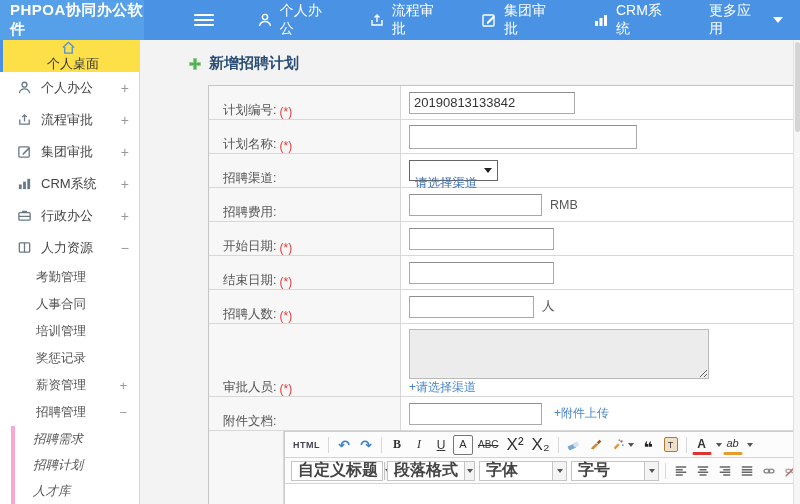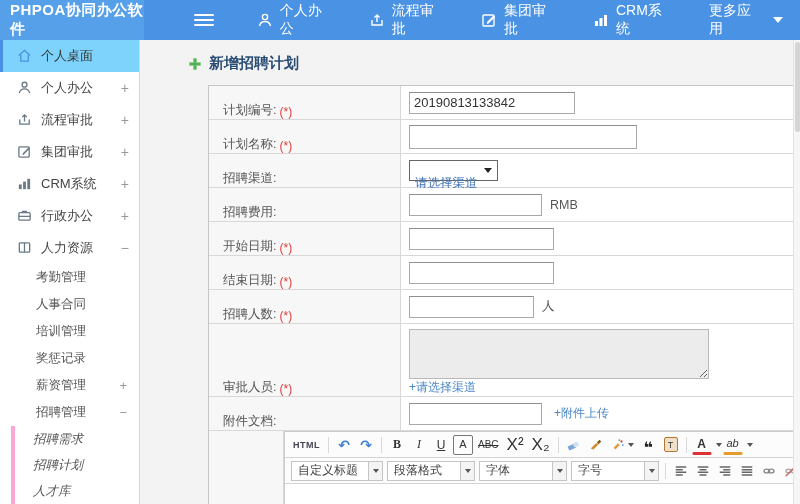--- a/index.html
+++ b/index.html
@@ -20,21 +20,21 @@
     border-right:5px solid transparent; border-top:6px solid #fff; margin-left:9px; }
 
   
   .container { display:flex; height:464px; }
   .sidebar { width:140px; background:#fff; border-right:1px solid #d8d8d8; box-shadow:1px 0 0 #eee; overflow:hidden; }
   .main { flex:1; background:#f3f3f3; overflow:hidden; border-right:6px solid #a3a3a3; }
 
   
   .side-item { height:32px; display:flex; align-items:center; padding:0 10px 0 14px;
     color:#444; font-size:13px; cursor:pointer; border-left:3px solid transparent; }
-  .side-item.active { background:#7dd3fc; border-left:3px solid #4a90e2; color:#333; }
+  .side-item.active { background:#fde047; border-left:3px solid #4a90e2; color:#333;flex-direction:column; }
   .side-item .sicon { width:16px; height:16px; margin-right:8px; color:#6a7987; display:inline-flex; }
   .side-item.active .sicon { color:#4a90e2; }
   .sicon svg { width:15px; height:15px; }
   .side-item .slabel { flex:1; }
   .side-item .expand { color:#999; font-size:14px; }
   .sub-item { height:27px; display:flex; align-items:center; padding-left:36px; padding-right:12px;
     color:#555; font-size:12.5px; cursor:pointer; }
   .sub-item .slabel { flex:1; }
   .sub-item .expand { color:#999; font-size:13px; }
   .subsub { margin-left:11px; border-left:4px solid #f9a8d4;font-style:italic; }
@@ -88,21 +88,21 @@
   .g-html { font-size:9px; font-weight:bold; color:#445; letter-spacing:.5px; }
   .g-quote { font-size:16px; font-weight:bold; color:#222; line-height:10px; padding-top:6px; }
   .g-paste { width:14px; height:15px; border:1px solid #b07830; background:#f0e0c8; font-size:9px;
     display:flex; align-items:center; justify-content:center; color:#333; border-radius:2px; }
   .g-A { font-weight:bold; border-bottom:3px solid #d33; line-height:12px; }
   .g-ab { font-size:11px; border-bottom:3px solid #e69b2c; line-height:11px; font-style:italic; }
   .mini-caret { width:0; height:0; border-left:3px solid transparent; border-right:3px solid transparent;
     border-top:4px solid #555; margin-left:3px; }
   .tselect { display:inline-flex; align-items:center; height:20px; border:1px solid #c4c4c4; background:#fff;
     margin:0 2px; cursor:pointer; }
-  .tselect .tsel-label { font-size:12px; color:#444; padding:0 6px; }
+  .tselect .tsel-label { font-size:16px; color:#444; padding:0 6px;font-weight:bold; }
   .tselect .tsel-btn { width:14px; height:100%; border-left:1px solid #c4c4c4; display:flex;
     align-items:center; justify-content:center; background:#f4f4f4; }
   .editor-body { flex:1; background:#fff; }
 
   .vscroll { position:absolute; right:0; top:40px; width:7px; height:464px; background:#f6f6f6; border-left:1px solid #e2e2e2; }
   .vscroll .thumb { width:5px; height:90px; background:#d5d5d5; border-radius:3px; margin:2px auto 0; }
 </style>
 </head>
 <body>
 

